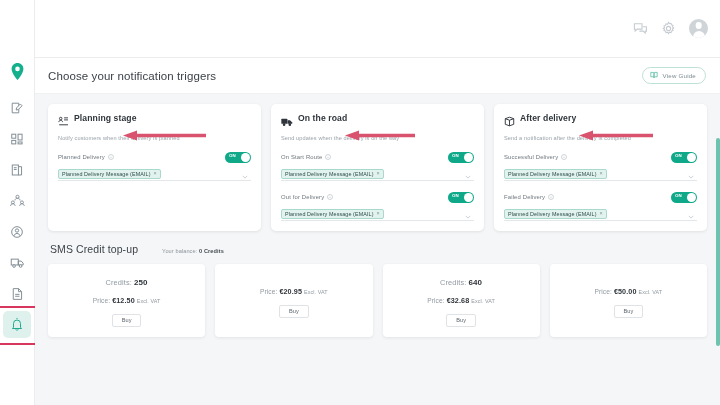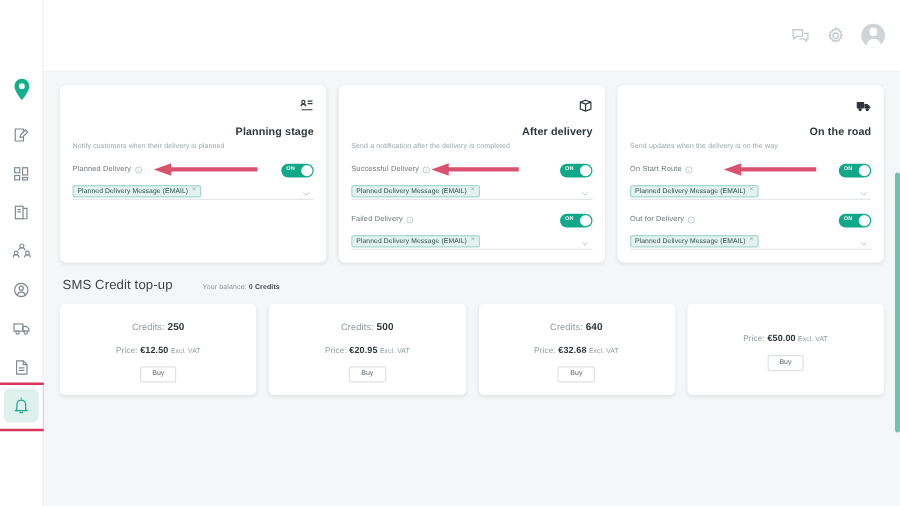--- a/index.html
+++ b/index.html
@@ -74,21 +74,21 @@
     font-size: 6.2px; color: #7d8b92; letter-spacing: .2px;
   }
 
   
   .cards-row { display: flex; gap: 10px; padding: 10px 13px 0 13px; }
   .card {
     flex: 1; background: #ffffff; border-radius: 5px;
     box-shadow: 0 1px 3px rgba(30,40,50,.10);
     padding: 9px 10px 10px 10px; min-height: 108px;
   }
-  .card-head { display: flex; align-items: flex-end; gap: 5px; flex-direction: column; }
+  .card-head { display: flex; align-items: flex-start; gap: 5px; }
   .card-title { font-size: 8.6px; color: #2f353b; font-weight: bold; letter-spacing: .1px; }
   .card-sub { font-size: 5.6px; color: #9aa3aa; margin-top: 3.5px; letter-spacing: .1px; }
 
   .trigger { margin-top: 11px; }
   .trigger-top { display: flex; align-items: center; }
   .trigger-label { font-size: 5.9px; color: #6d767d; letter-spacing: .15px; }
   .info-ico { margin-left: 3px; display: inline-flex; }
 
   
   .toggle {
@@ -253,20 +253,32 @@
       <svg width="15" height="15" viewBox="0 0 17 17" fill="none" stroke="#c5cbd0" stroke-width="1.2">
         <circle cx="8.5" cy="8.5" r="2.4"></circle>
         <path d="M8.5 1.6l1.1 1.5 1.8-.5.4 1.8 1.8.5-.6 1.8 1.4 1.2-1.4 1.2.6 1.8-1.8.5-.4 1.8-1.8-.5-1.1 1.5-1.1-1.5-1.8.5-.4-1.8-1.8-.5.6-1.8L2.6 8.5 4 7.3l-.6-1.8 1.8-.5.4-1.8 1.8.5z"></path>
       </svg>
     </span>
     <span class="avatar"></span>
   </header>
 
   <main class="content">
 
+    <div class="page-head">
+      <span class="page-title">Choose your notification triggers</span>
+      <button class="guide-btn">
+        <span>
+          <svg width="8" height="8" viewBox="0 0 12 12" fill="none" stroke="#4fb89d" stroke-width="1.1">
+            <path d="M1.2 2.1h3.4c.8 0 1.4.5 1.4 1.1v6.6c0-.6-.6-1.1-1.4-1.1H1.2z"></path>
+            <path d="M10.8 2.1H7.4c-.8 0-1.4.5-1.4 1.1v6.6c0-.6.6-1.1 1.4-1.1h3.4z"></path>
+          </svg>
+        </span>
+        <span>View Guide</span>
+      </button>
+    </div>
 
     <section class="cards-row">
 
       <div class="card">
         <div class="card-head">
           <span>
             <svg width="11" height="11" viewBox="0 0 13 13" fill="none" stroke="#2f353b" stroke-width="1.1">
               <circle cx="3.2" cy="3" r="1.5"></circle>
               <path d="M1 7.2c0-1.3 1-2.1 2.2-2.1s2.2.8 2.2 2.1"></path>
               <path d="M7.2 2.2h4.6M7.2 4.6h4.6"></path>
@@ -301,20 +313,89 @@
                   <path d="M1 1l3 3 3-3"></path>
                 </svg>
             </span>
           </div>
         </div>
       </div>
 
       <div class="card">
         <div class="card-head">
           <span>
+            <svg width="12" height="10" viewBox="0 0 14 11" fill="#2f353b">
+              <rect x="0.4" y="1.6" width="7" height="6" rx="0.6"></rect>
+              <path d="M7.6 3.4h2.9l2.6 2.6v1.6H7.6z"></path>
+              <circle cx="3.6" cy="8.6" r="1.5"></circle>
+              <circle cx="10.3" cy="8.6" r="1.5"></circle>
+            </svg>
+          </span>
+          <span class="card-title">On the road</span>
+        </div>
+        <div class="card-sub">Send updates when the delivery is on the way</div>
+
+        <div class="trigger">
+          <div class="trigger-top">
+            <span class="trigger-label">On Start Route</span>
+            <span class="info-ico">
+              <svg width="6" height="6" viewBox="0 0 10 10" fill="none" stroke="#b2bac0" stroke-width="1">
+                <circle cx="5" cy="5" r="4.2"></circle>
+                  <path d="M5 4.4v2.6M5 3.1v.2"></path>
+              </svg>
+            </span>
+            <span class="toggle">
+              <span class="on-txt">ON</span>
+              <span class="knob"></span>
+            </span>
+          </div>
+          <div class="select-box">
+            <span class="chip">
+              <span class="chip-label">Planned Delivery Message (EMAIL)</span>
+              <span class="chip-x">×</span>
+            </span>
+            <span class="caret">
+              <svg width="6" height="4" viewBox="0 0 8 5" fill="none" stroke="#b9c0c6" stroke-width="1">
+                  <path d="M1 1l3 3 3-3"></path>
+                </svg>
+            </span>
+          </div>
+        </div>
+
+        <div class="trigger">
+          <div class="trigger-top">
+            <span class="trigger-label">Out for Delivery</span>
+            <span class="info-ico">
+              <svg width="6" height="6" viewBox="0 0 10 10" fill="none" stroke="#b2bac0" stroke-width="1">
+                <circle cx="5" cy="5" r="4.2"></circle>
+                  <path d="M5 4.4v2.6M5 3.1v.2"></path>
+              </svg>
+            </span>
+            <span class="toggle">
+              <span class="on-txt">ON</span>
+              <span class="knob"></span>
+            </span>
+          </div>
+          <div class="select-box">
+            <span class="chip">
+              <span class="chip-label">Planned Delivery Message (EMAIL)</span>
+              <span class="chip-x">×</span>
+            </span>
+            <span class="caret">
+              <svg width="6" height="4" viewBox="0 0 8 5" fill="none" stroke="#b9c0c6" stroke-width="1">
+                  <path d="M1 1l3 3 3-3"></path>
+                </svg>
+            </span>
+          </div>
+        </div>
+      </div>
+
+      <div class="card">
+        <div class="card-head">
+          <span>
             <svg width="11" height="11" viewBox="0 0 13 13" fill="none" stroke="#2f353b" stroke-width="1.1">
               <path d="M6.5 1.4l5 1.8v6.6l-5 1.8-5-1.8V3.2z"></path>
               <path d="M1.5 3.2l5 1.8 5-1.8"></path>
               <path d="M6.5 5v6.6"></path>
             </svg>
           </span>
           <span class="card-title">After delivery</span>
         </div>
         <div class="card-sub">Send a notification after the delivery is completed</div>
 
@@ -366,89 +447,20 @@
             </span>
             <span class="caret">
               <svg width="6" height="4" viewBox="0 0 8 5" fill="none" stroke="#b9c0c6" stroke-width="1">
                   <path d="M1 1l3 3 3-3"></path>
                 </svg>
             </span>
           </div>
         </div>
       </div>
 
-      <div class="card">
-        <div class="card-head">
-          <span>
-            <svg width="12" height="10" viewBox="0 0 14 11" fill="#2f353b">
-              <rect x="0.4" y="1.6" width="7" height="6" rx="0.6"></rect>
-              <path d="M7.6 3.4h2.9l2.6 2.6v1.6H7.6z"></path>
-              <circle cx="3.6" cy="8.6" r="1.5"></circle>
-              <circle cx="10.3" cy="8.6" r="1.5"></circle>
-            </svg>
-          </span>
-          <span class="card-title">On the road</span>
-        </div>
-        <div class="card-sub">Send updates when the delivery is on the way</div>
-
-        <div class="trigger">
-          <div class="trigger-top">
-            <span class="trigger-label">On Start Route</span>
-            <span class="info-ico">
-              <svg width="6" height="6" viewBox="0 0 10 10" fill="none" stroke="#b2bac0" stroke-width="1">
-                <circle cx="5" cy="5" r="4.2"></circle>
-                  <path d="M5 4.4v2.6M5 3.1v.2"></path>
-              </svg>
-            </span>
-            <span class="toggle">
-              <span class="on-txt">ON</span>
-              <span class="knob"></span>
-            </span>
-          </div>
-          <div class="select-box">
-            <span class="chip">
-              <span class="chip-label">Planned Delivery Message (EMAIL)</span>
-              <span class="chip-x">×</span>
-            </span>
-            <span class="caret">
-              <svg width="6" height="4" viewBox="0 0 8 5" fill="none" stroke="#b9c0c6" stroke-width="1">
-                  <path d="M1 1l3 3 3-3"></path>
-                </svg>
-            </span>
-          </div>
-        </div>
-
-        <div class="trigger">
-          <div class="trigger-top">
-            <span class="trigger-label">Out for Delivery</span>
-            <span class="info-ico">
-              <svg width="6" height="6" viewBox="0 0 10 10" fill="none" stroke="#b2bac0" stroke-width="1">
-                <circle cx="5" cy="5" r="4.2"></circle>
-                  <path d="M5 4.4v2.6M5 3.1v.2"></path>
-              </svg>
-            </span>
-            <span class="toggle">
-              <span class="on-txt">ON</span>
-              <span class="knob"></span>
-            </span>
-          </div>
-          <div class="select-box">
-            <span class="chip">
-              <span class="chip-label">Planned Delivery Message (EMAIL)</span>
-              <span class="chip-x">×</span>
-            </span>
-            <span class="caret">
-              <svg width="6" height="4" viewBox="0 0 8 5" fill="none" stroke="#b9c0c6" stroke-width="1">
-                  <path d="M1 1l3 3 3-3"></path>
-                </svg>
-            </span>
-          </div>
-        </div>
-      </div>
-
     </section>
 
     <section class="sms-wrap">
       <div class="sms-head">
         <span class="sms-title">SMS Credit top-up</span>
         <span class="sms-balance">
           <span>Your balance:</span>
           <b>0 Credits</b>
         </span>
       </div>
@@ -462,24 +474,20 @@
           </div>
           <div class="credit-price">
             <span>Price:</span>
             <b>€12.50</b>
             <span class="vat">Excl. VAT</span>
           </div>
           <button class="buy-btn">Buy</button>
         </div>
 
         <div class="credit-card">
-          <div class="credit-amount">
-            <span>Credits:</span>
-            <b>500</b>
-          </div>
           <div class="credit-price">
             <span>Price:</span>
             <b>€20.95</b>
             <span class="vat">Excl. VAT</span>
           </div>
           <button class="buy-btn">Buy</button>
         </div>
 
         <div class="credit-card">
           <div class="credit-amount">

